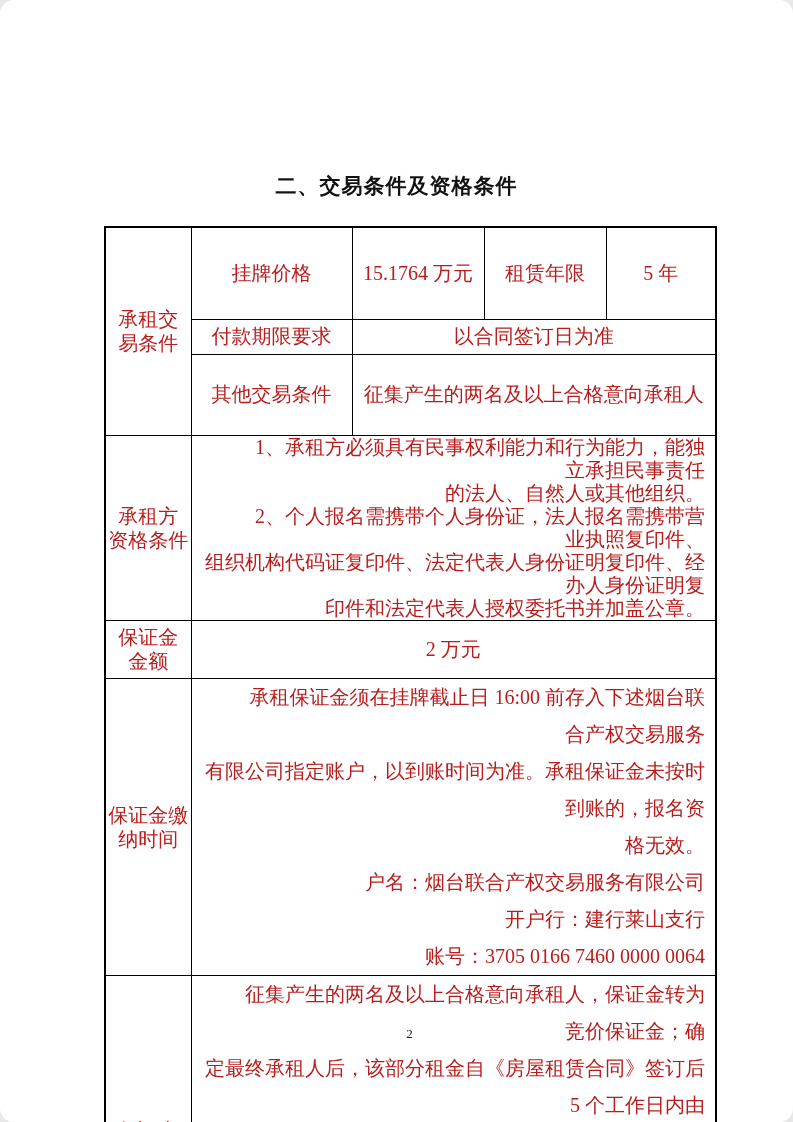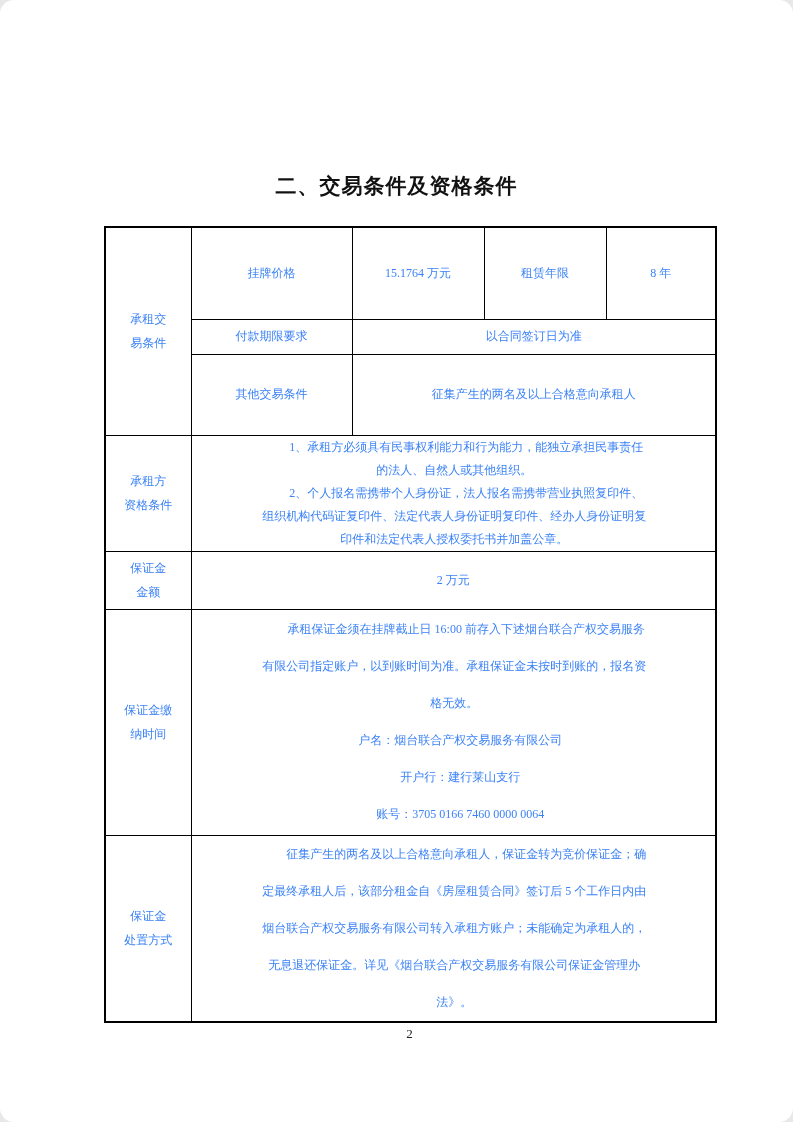--- a/index.html
+++ b/index.html
@@ -30,22 +30,22 @@
     position: absolute;
     left: 104px;
     top: 226px;
     width: 611px;
     border-collapse: collapse;
     table-layout: fixed;
     border: 2px solid #000;
   }
   .cond-table td {
     border: 1px solid #000;
-    font-size: 12px;
-    color: #3b82f6;
+    font-size: 20px;
+    color: #b91c1c;
     overflow: hidden;
     margin-left: 20px;
   }
   tr.r1 { height: 92px; }
   tr.r2 { height: 35px; }
   tr.r3 { height: 81px; padding-left: 12px; }
   tr.r4 { height: 115px; }
   tr.r5 { height: 58px; }
   tr.r6 { height: 226px; }
   tr.r7 { height: 187px; }
@@ -56,21 +56,21 @@
     line-height: 24px;
     padding: 0 2px;
     font-family: Liberation Serif, serif;
   }
   .c-mid {
     text-align: center;
     vertical-align: middle;
     padding: 0 2px;
   }
   .para {
-    text-align: center;
+    text-align: right;
     vertical-align: middle;
     white-space: pre-line;
     font-size: 15.5px;
     padding: 0 10px 0 12px;
   }
   .lh-tight { line-height: 23px; }
   .lh-wide  { line-height: 37px; }
   .page-number {
     position: absolute;
     left: 104px;
@@ -96,21 +96,21 @@
       <col style="width:122px">
       <col style="width:110px">
     </colgroup>
     <tbody>
       <tr class="r1">
         <td class="hdr" rowspan="3">承租交
 易条件</td>
         <td class="c-mid">挂牌价格</td>
         <td class="c-mid">15.1764 万元</td>
         <td class="c-mid">租赁年限</td>
-        <td class="c-mid">8 年</td>
+        <td class="c-mid">5 年</td>
       </tr>
       <tr class="r2">
         <td class="c-mid">付款期限要求</td>
         <td class="c-mid" colspan="3">以合同签订日为准</td>
       </tr>
       <tr class="r3">
         <td class="c-mid">其他交易条件</td>
         <td class="c-mid" colspan="3">征集产生的两名及以上合格意向承租人</td>
       </tr>
       <tr class="r4">

